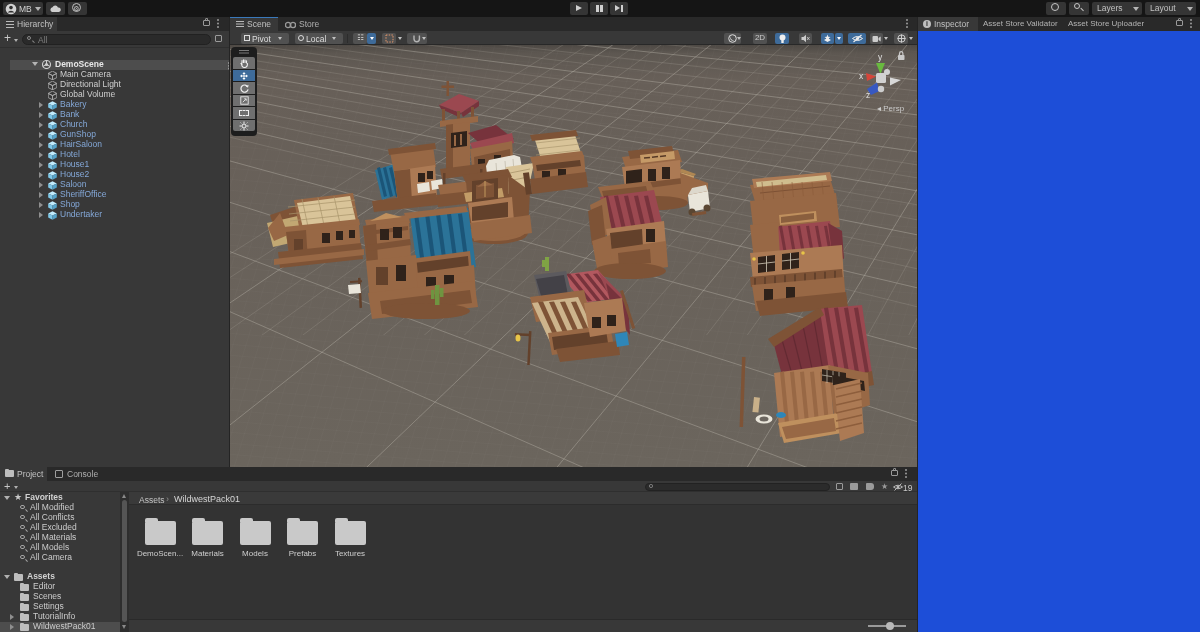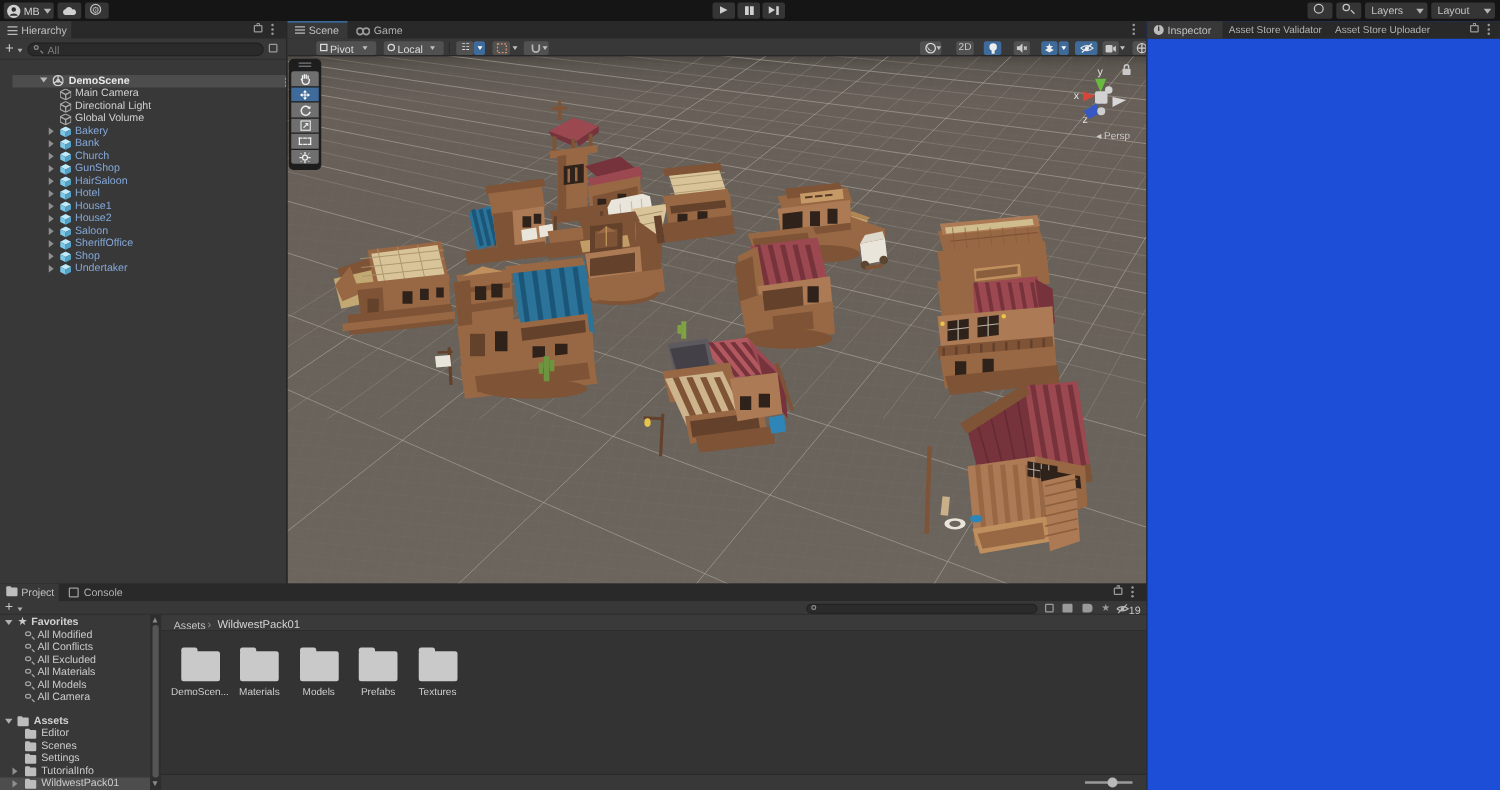--- a/index.html
+++ b/index.html
@@ -250,25 +250,25 @@
 
   <div id="scene" class="abs">
     <div class="tabbar"></div>
     <div class="tab" style="left:0;width:48px;border-top:1.5px solid #3a79bb;"></div>
     <div class="abs" style="left:6px;top:3.5px;width:8px;height:1.2px;background:#b9b9b9;box-shadow:0 2.5px #b9b9b9,0 5px #b9b9b9;"></div>
     <div class="tabtxt" style="left:17px;">Scene</div>
     <svg class="abs" style="left:55px;top:3.5px;" width="11" height="8">
         <circle cx="3" cy="4" r="2.6" fill="none" stroke="#9a9a9a" stroke-width="1.4"></circle>
         <circle cx="8" cy="4" r="2.6" fill="none" stroke="#9a9a9a" stroke-width="1.4"></circle>
       </svg>
-    <div class="tabtxt" style="left:69px;color:#b0b0b0;">Game</div>
+    <div class="tabtxt" style="left:69px;color:#b0b0b0;">Store</div>
     <div class="abs" style="left:676px;top:2px;width:2px;height:2px;background:#9a9a9a;border-radius:50%;box-shadow:0 3.5px #9a9a9a,0 7px #9a9a9a;"></div>
 
     <div class="abs" style="left:0;top:14px;width:688px;height:14px;background:#383838;border-bottom:1px solid #282828;"></div>
-    <div id="stoolbar" class="abs" style="left:16px;top:14px;width:688px;height:14px;">
+    <div id="stoolbar" class="abs" style="left:4px;top:14px;width:688px;height:14px;">
         <div style="position: absolute; left: 7px; top: 2px; width: 48px; height: 10.5px; border-radius: 2px; background: rgb(81, 81, 81); color: rgb(221, 221, 221); font-size: 7.5px; text-align: center; line-height: 10px;">
           <span style="position:absolute;left:3px;top:2px;width:6px;height:6px;border:1px solid #ddd;"></span>
           <span style="position:absolute;left:11px;top:0.5px;font-size:8.5px;">Pivot</span>
         </div>
         <div style="position: absolute; left: 44px; top: 6px; width: 0px; height: 0px; border-left: 2.5px solid transparent; border-right: 2.5px solid transparent; border-top: 3.5px solid rgb(192, 192, 192);"></div>
         <div style="position: absolute; left: 61px; top: 2px; width: 48px; height: 10.5px; border-radius: 2px; background: rgb(81, 81, 81); color: rgb(221, 221, 221); font-size: 7.5px; text-align: center; line-height: 10px;">
           <span style="position:absolute;left:3px;top:2px;width:6px;height:6px;border:1px solid #ddd;border-radius:50%;"></span>
           <span style="position:absolute;left:11px;top:0.5px;font-size:8.5px;">Local</span>
         </div>
         <div style="position: absolute; left: 98px; top: 6px; width: 0px; height: 0px; border-left: 2.5px solid transparent; border-right: 2.5px solid transparent; border-top: 3.5px solid rgb(192, 192, 192);"></div>

